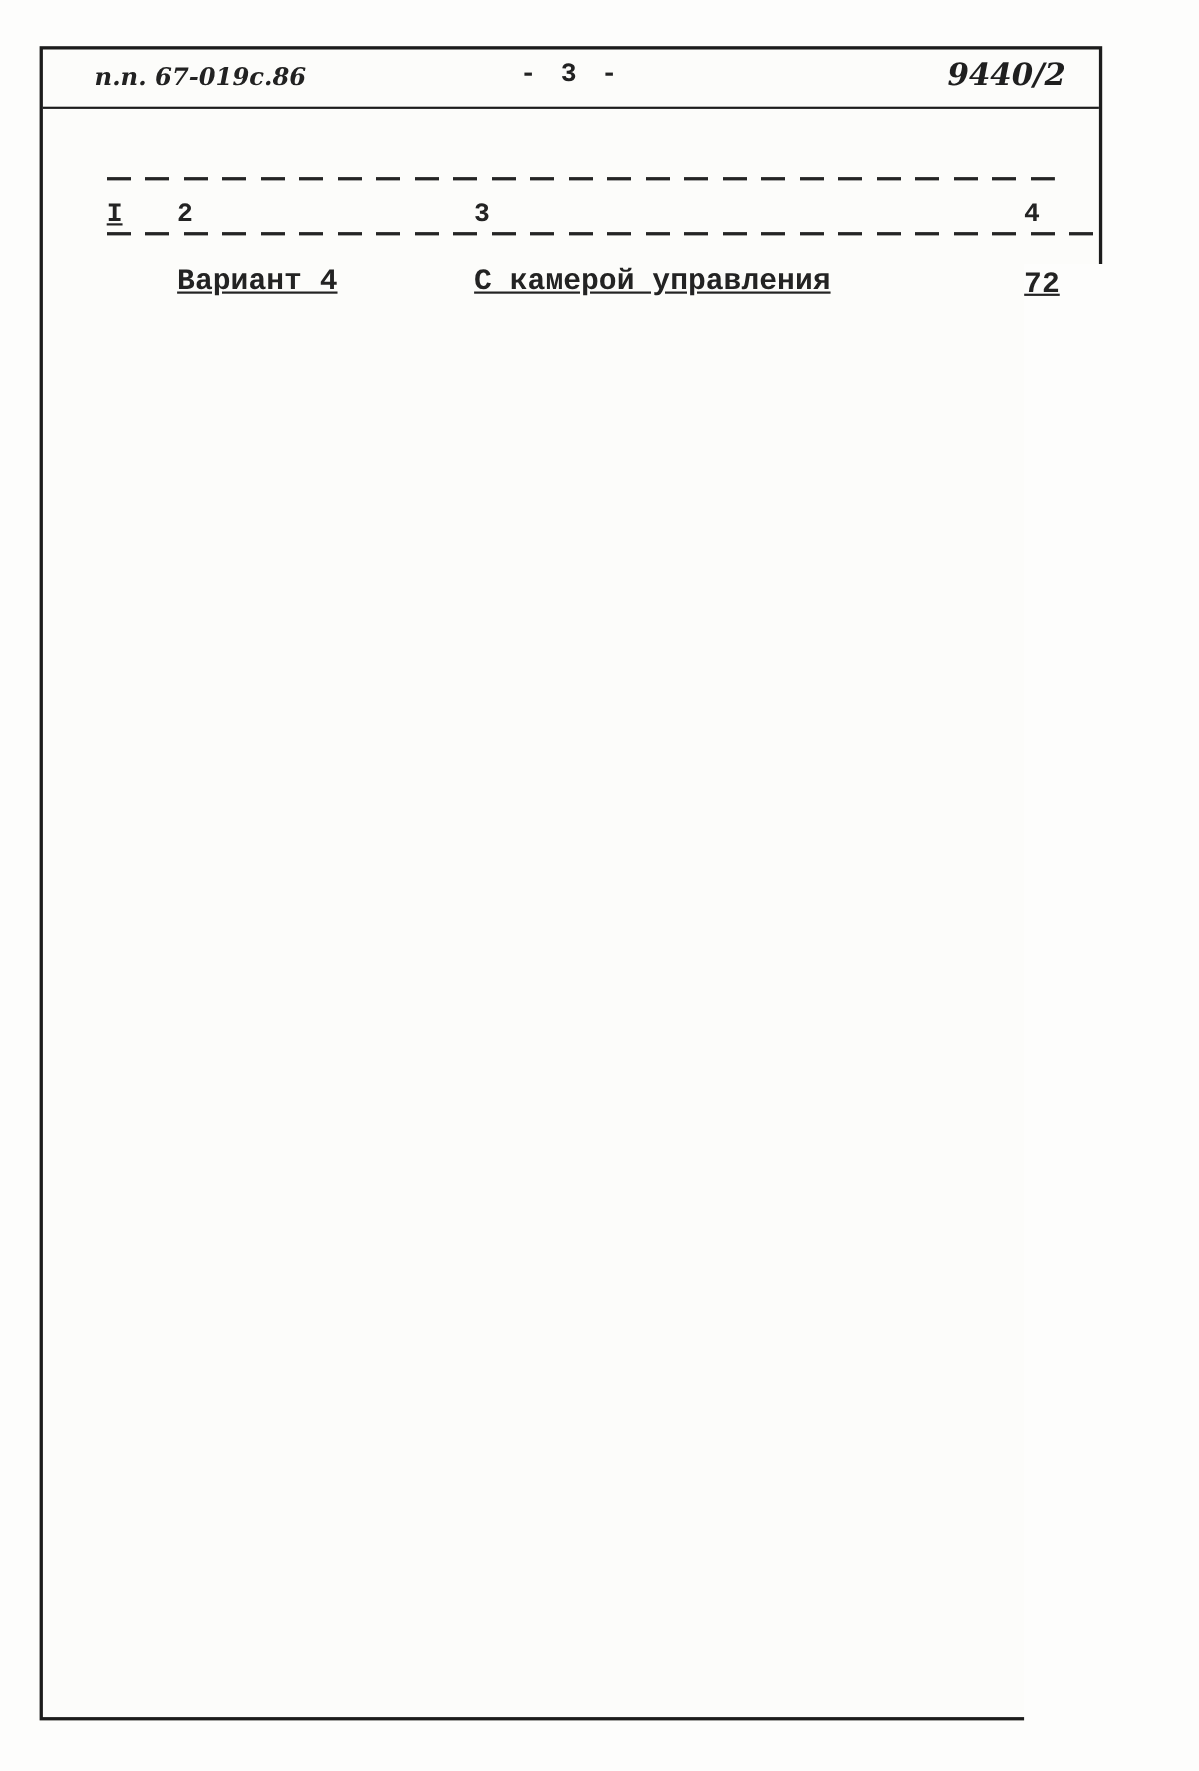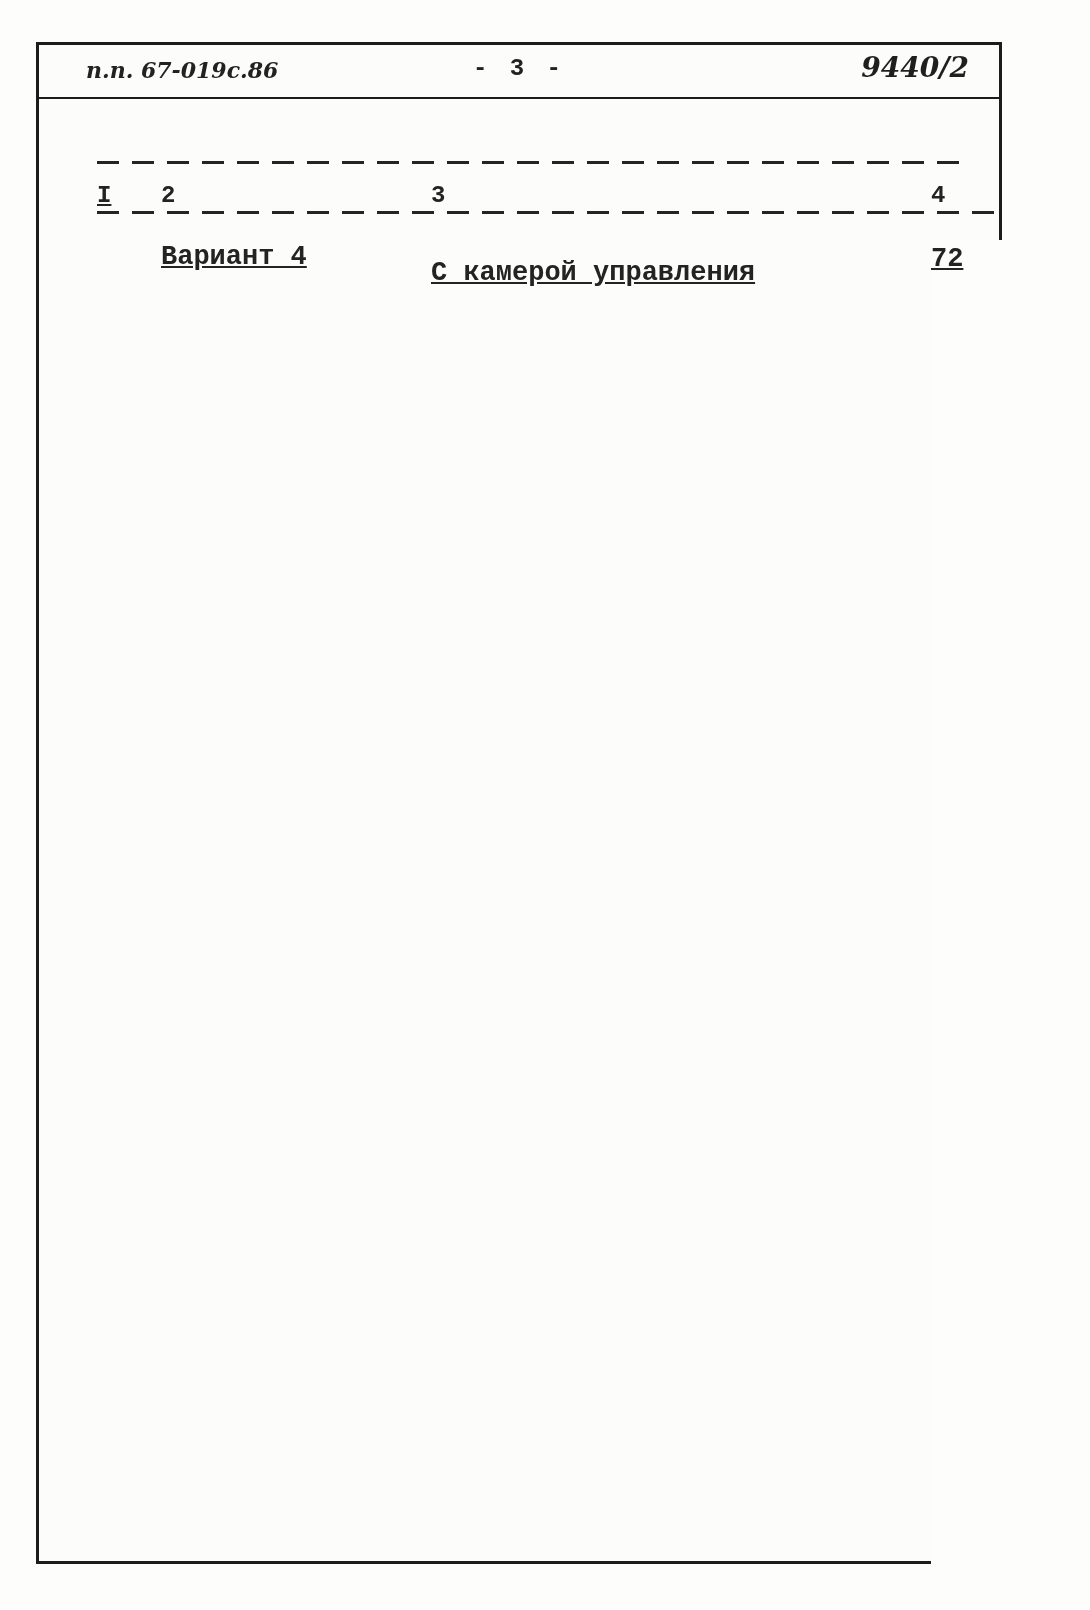--- a/index.html
+++ b/index.html
@@ -92,21 +92,21 @@
   .col-headers .c1 { text-decoration: underline; }
   .rows { margin-top: 26px; }
   .cell {
     font-size: 27px;
     font-weight: 600;
     line-height: 1.3;
     white-space: pre-line;
     text-decoration: underline;
   }
   .cell.page { text-align: left; padding-top: 2px; }
-  .cell.desc { padding-right: 10px; margin-top: 16px; }
+  .cell.desc { padding-right: 10px; }
 </style>
 </head>
 <body>
 
 <div class="page">
   <div class="frame">
 
     <div class="header-band">
       <span class="doc-code">п.п. 67-019с.86</span>
       <span class="page-number">- 3 -</span>

